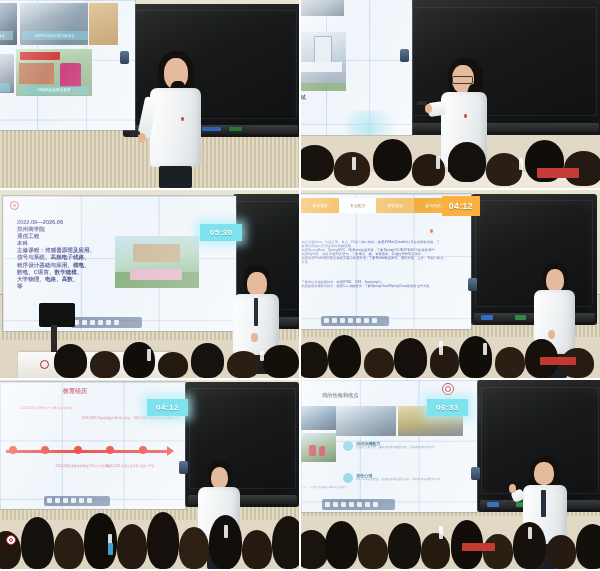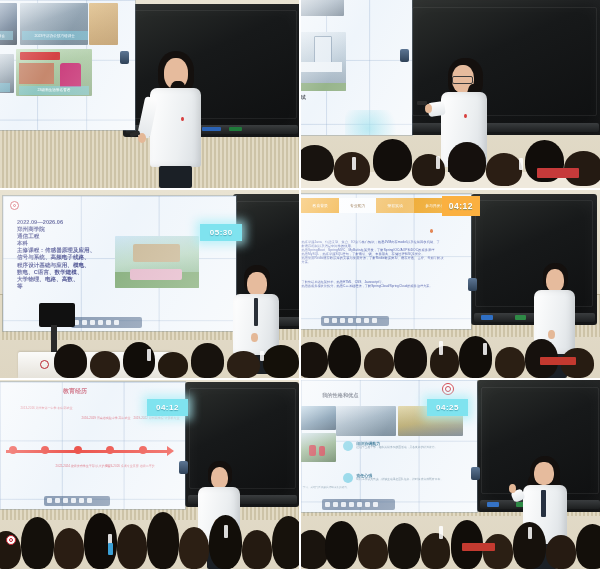--- a/index.html
+++ b/index.html
@@ -462,21 +462,21 @@
           <span></span>
           <span></span>
           <span></span>
           <span></span>
           <span></span>
       </div>
       <div class="sheen"></div>
     </div>
     <div class="mount" style="left:57%;top:46%"></div>
 
-    <div class="timer" style="left:42%;top:10%;width:14%;height:9%;font-size:8px">04:25</div>
+    <div class="timer" style="left:42%;top:10%;width:14%;height:9%;font-size:8px">06:33</div>
 
     <div class="person" style="left:70%;top:40%;width:23%;height:60%">
       <div class="p-hair" style="left:28%;top:0;width:44%;height:30%;border-radius:48% 48% 34% 34%"></div>
       <div class="p-head" style="left:35%;top:6%;width:28%;height:20%"></div>
       <div class="p-hair" style="left:24%;top:18%;width:14%;height:28%;border-radius:40%"></div>
       <div class="p-hair" style="left:60%;top:18%;width:14%;height:28%;border-radius:40%"></div>
       <div class="p-body" style="left:18%;top:26%;width:64%;height:52%"></div>
       <div class="p-tie" style="left:45%;top:30%;width:7%;height:24%;background:#263040"></div>
       <div class="p-arm" style="left:2%;top:30%;width:18%;height:10%;transform:rotate(-22deg)"></div>
       <div class="p-hand" style="left:-2%;top:25%;width:10%;height:8%"></div>

